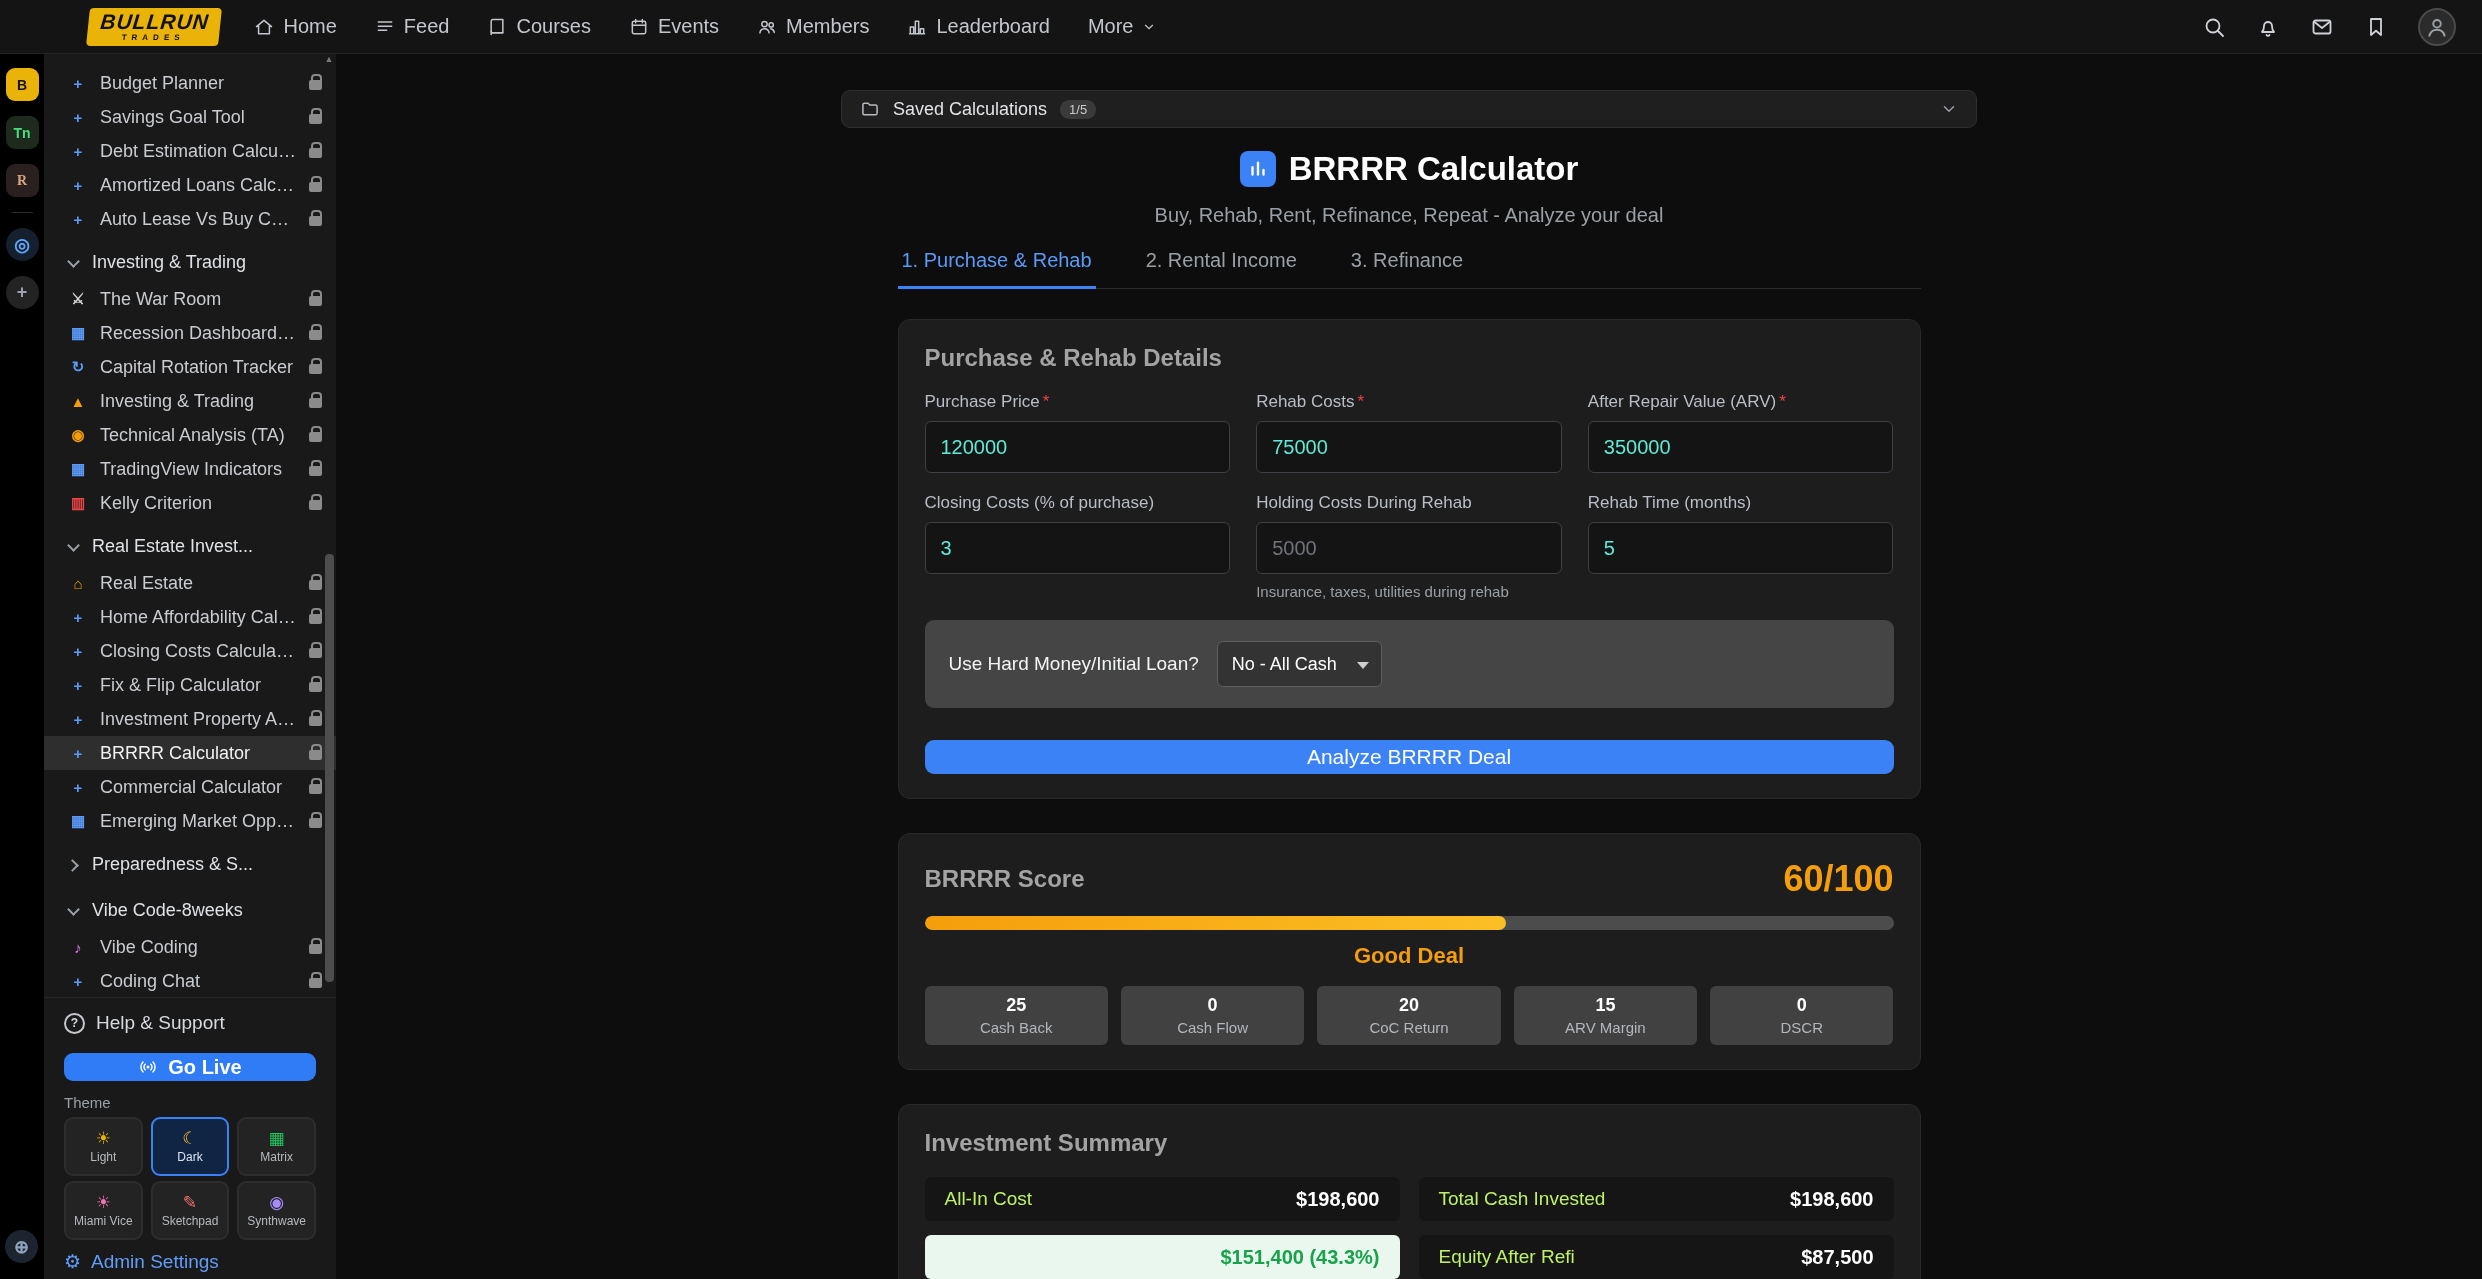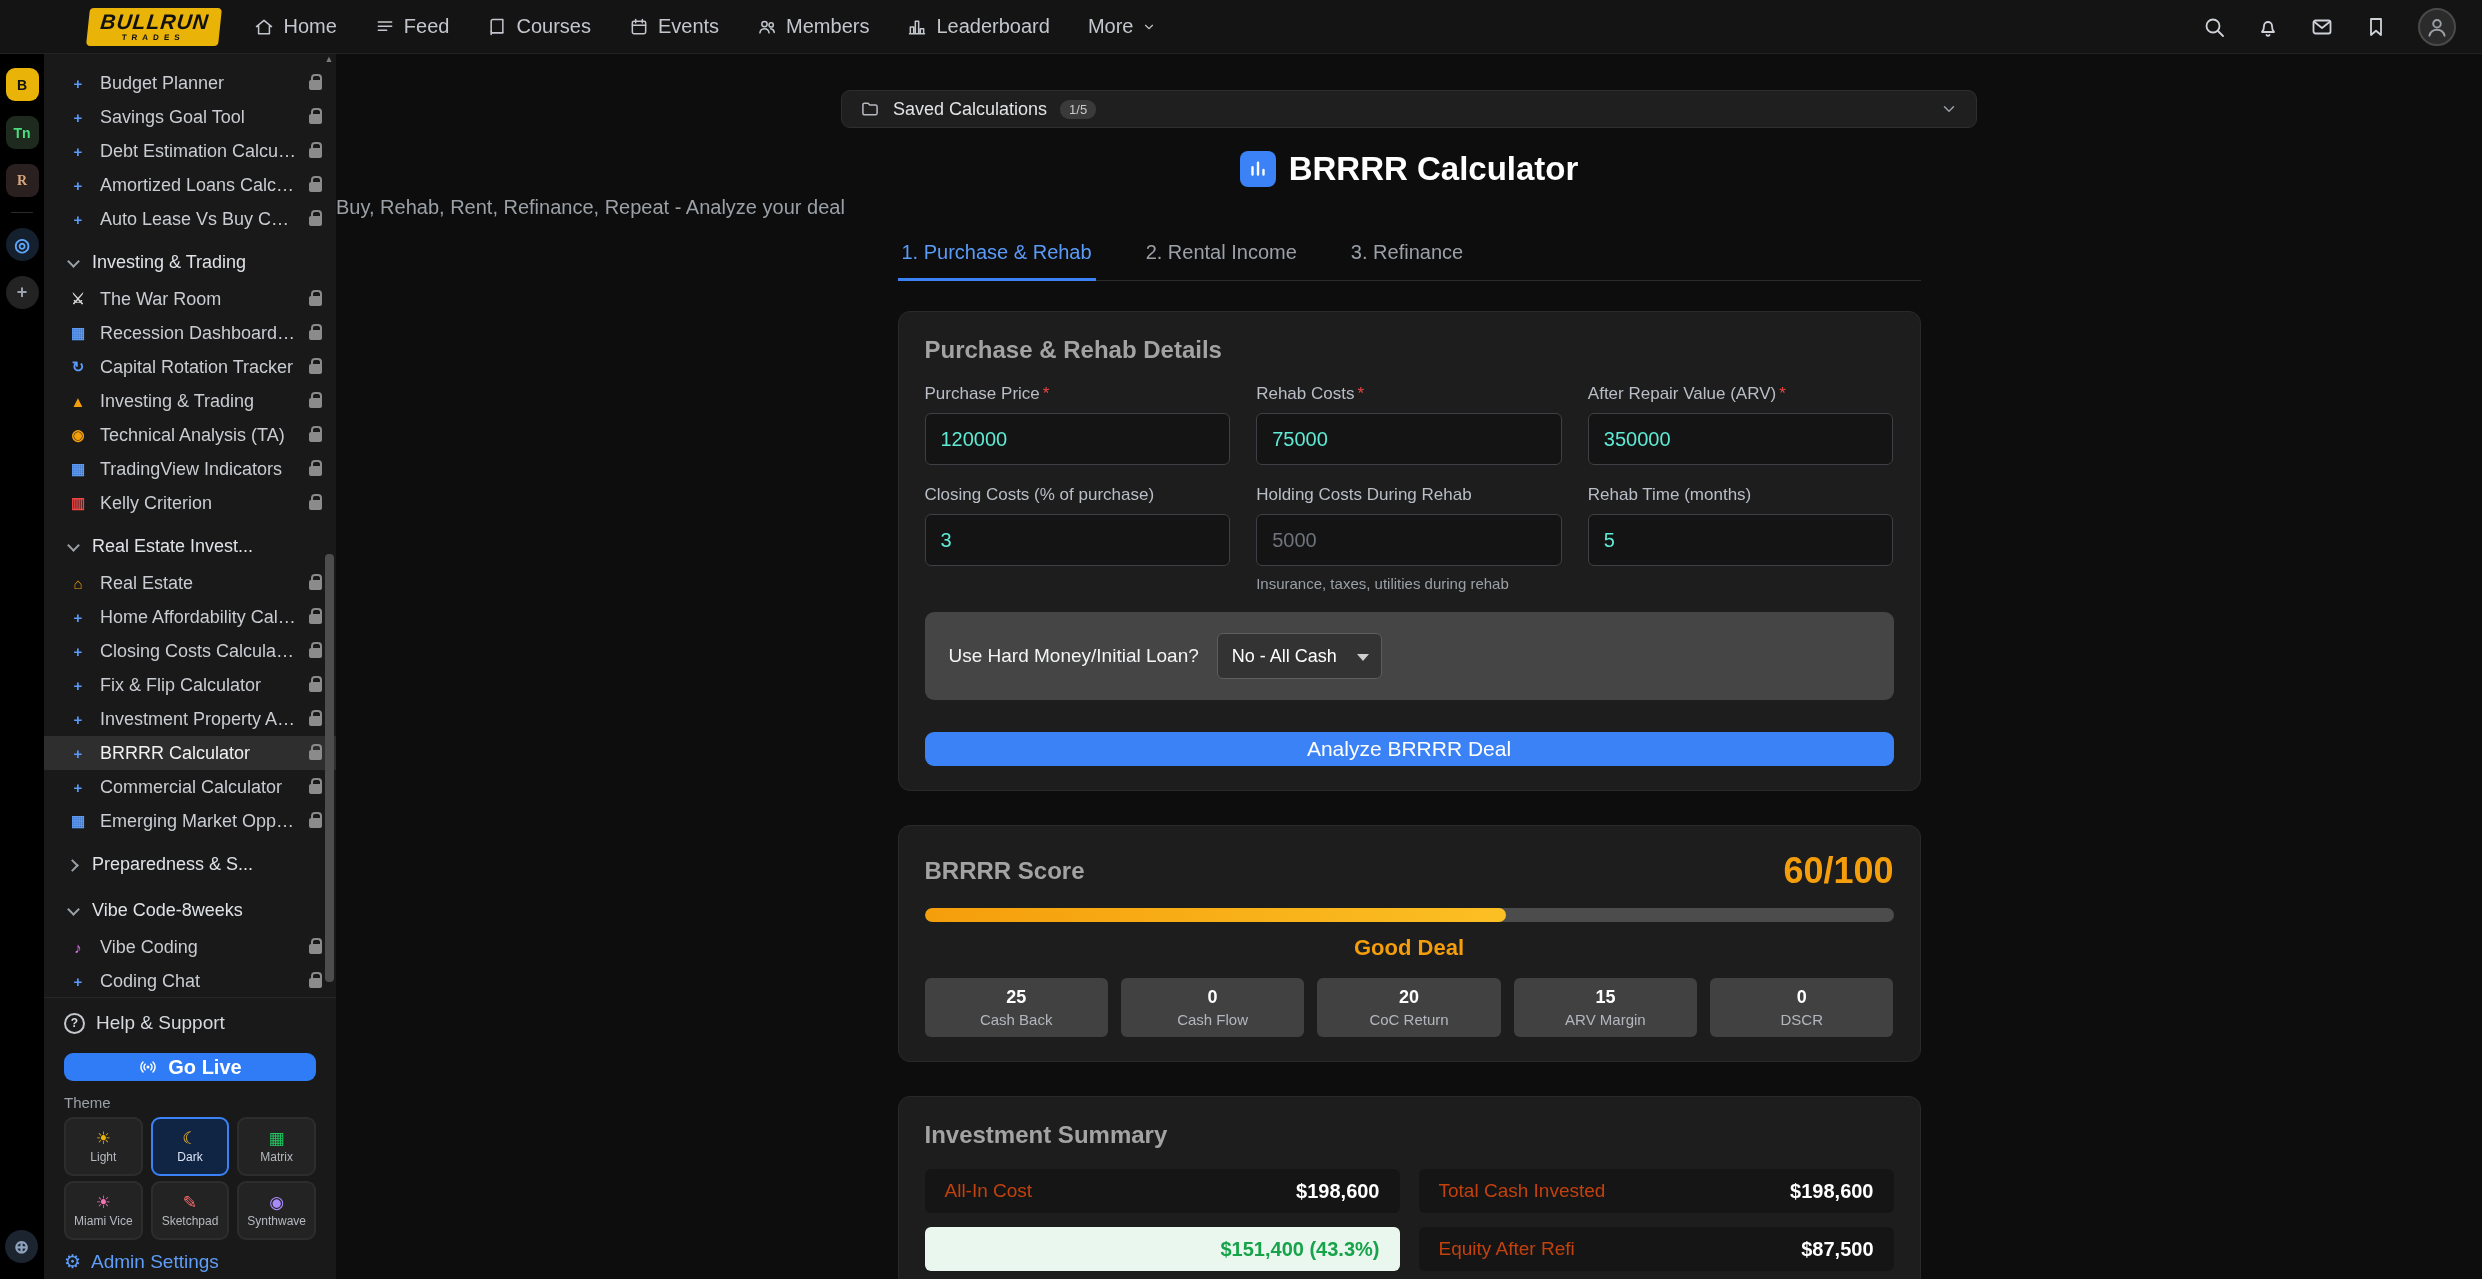--- a/index.html
+++ b/index.html
@@ -60,21 +60,21 @@
   
   .main{position:absolute;top:54px;left:336px;width:2146px;height:1225px;overflow:hidden;background:#0d0d0d}
   .saved-bar{width:1136px;margin:36px auto 0;height:38px;background:#1f1f1f;border:1px solid #2e2e2e;border-radius:9px;display:flex;align-items:center;gap:13px;padding:0 18px;cursor:pointer;color:#b7bac0}
   .saved-label{font-size:18px;color:#e2e3e6}
   .badge{background:#3a3a3a;color:#c9c9c9;font-size:13px;padding:2px 9px;border-radius:9px}
   .saved-chev{margin-left:auto;color:#9aa0a6}
 
   .title-row{margin-top:22px;display:flex;align-items:center;justify-content:center;gap:13px}
   .title-ico{width:36px;height:36px;background:#3b82f6;border-radius:8px;display:flex;align-items:center;justify-content:center;flex:none}
   .page-title{font-size:33px;font-weight:bold;color:#fff}
-  .subtitle{margin-top:8px;font-size:20px;color:#9aa0a6}
+  .subtitle{margin-top:16px;text-align:center;font-size:20px;color:#9aa0a6}
 
   .col{width:1023px;margin:0 auto}
   .tabs{display:flex;gap:46px;margin-top:22px;border-bottom:1px solid #2c2c2c}
   .tab{padding:0 4px 14px;font-size:20px;color:#9aa0a6;cursor:pointer;border-bottom:3px solid transparent;margin-bottom:-1px}
   .tab.active{color:#5b9bf8;border-bottom-color:#3b82f6}
 
   .card{background:#1d1d1d;border:1px solid #292929;border-radius:12px;padding:24px 26px}
   .card1{margin-top:30px}
   .card2{margin-top:34px}
   .card3{margin-top:34px}
@@ -99,21 +99,21 @@
   .pbar{margin-top:16px;height:14px;background:#4c4c4c;border-radius:7px;overflow:hidden}
   .pfill{height:100%;background:linear-gradient(90deg,#f59e0b,#fbbf24);border-radius:7px}
   .verdict{margin-top:13px;text-align:center;font-size:22px;font-weight:bold;color:#f59e0b}
   .stats{margin-top:17px;display:grid;grid-template-columns:repeat(5,1fr);gap:13px}
   .stat{background:#414141;border-radius:6px;padding:9px 0;text-align:center}
   .stat-v{font-size:18px;font-weight:bold;color:#fff}
   .stat-l{font-size:15px;color:#b3b7bd;margin-top:3px}
 
   .sum-grid{margin-top:20px;display:grid;grid-template-columns:1fr 1fr;gap:14px 19px}
   .sum-row{height:44px;background:#151515;border-radius:6px;display:flex;align-items:center;justify-content:space-between;padding:0 20px}
-  .sum-label{font-size:19px;color:#c2410c}
+  .sum-label{font-size:19px;color:#bef264}
   .sum-val{font-size:20px;font-weight:bold;color:#fff}
   .sum-row.green{background:#e9f7ef}
   .sum-row.green .sum-val{color:#16a34a}
   .sum-row.green .sum-label{color:#e9f7ef}
 </style>
 </head>
 <body>
 
 <header class="topnav">
   <div class="logo">

